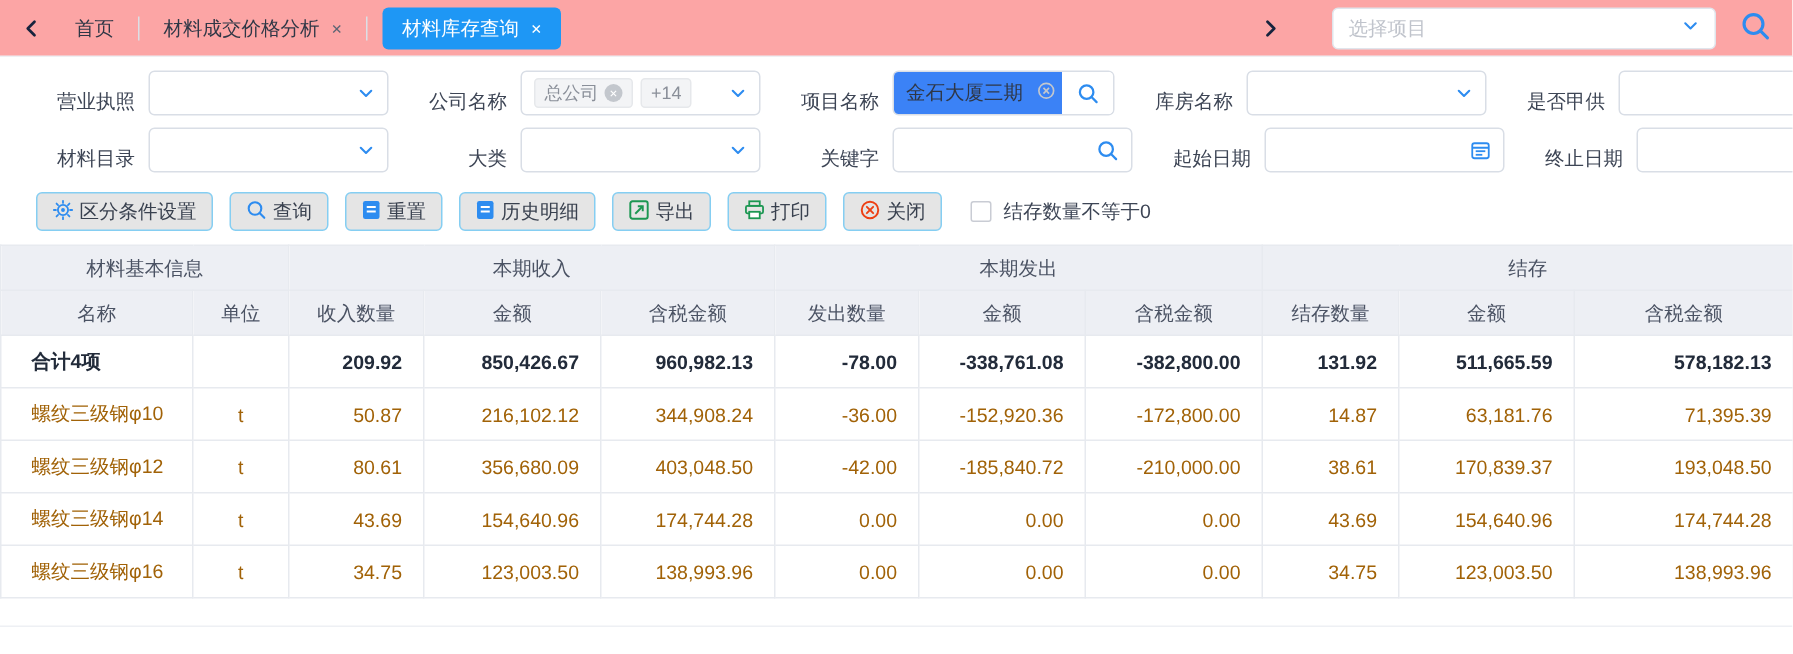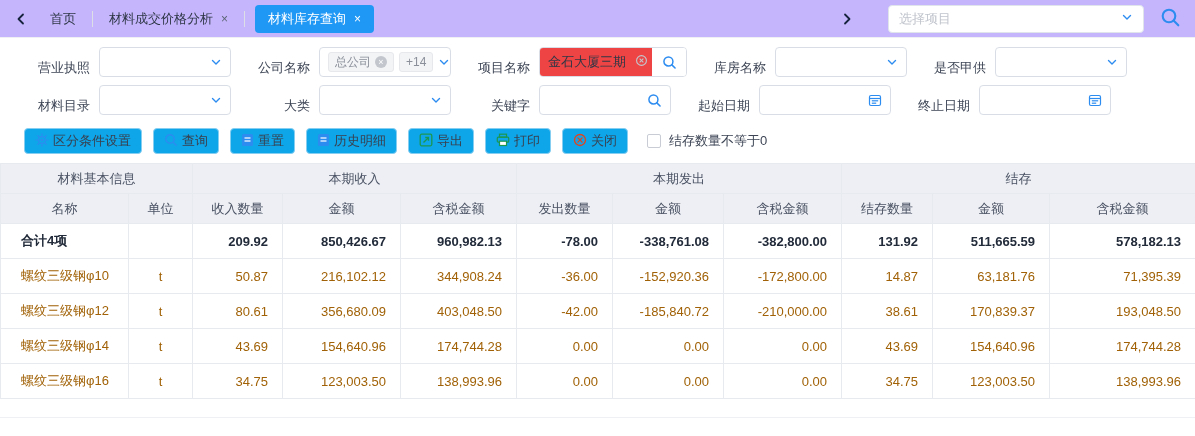--- a/index.html
+++ b/index.html
@@ -3,46 +3,46 @@
 <meta charset="utf-8">
 <style>
   * { box-sizing: border-box; }
   html,body { margin:0; padding:0; }
   body {
     width:1195px; height:436px; overflow:hidden;
     background:#fff; color:#515a6e;
     font-family:"Liberation Sans", sans-serif; font-size:13px;
   }
   
-  .topbar { height:38px; display:flex; align-items:center; border-bottom:1px solid #eef0f4; padding:0 14px 0 8px; background:#c4b5fd; }
+  .topbar { height:38px; display:flex; align-items:center; border-bottom:1px solid #eef0f4; padding:0 14px 0 8px; background:#fca5a5; }
   .nav-chev { width:26px; display:flex; align-items:center; justify-content:center; cursor:pointer; }
   .tab { height:38px; line-height:38px; padding:0 16px; color:#2f3746; cursor:pointer; white-space:nowrap; }
   .tab .x { margin-left:8px; color:#5d6574; font-size:12px; }
   .tab-sep { width:1px; height:16px; background:#dcdfe6; align-self:center; }
   .tab.active { background:#1e97f5; color:#fff; height:28px; line-height:28px; border-radius:4px; margin:0 10px; padding:0 13px; }
   .tab.active .x { color:#fff; }
   .topbar-right { margin-left:auto; display:flex; align-items:center; }
   .project-select { width:256px; height:28px; border:1px solid #e0e5ec; border-radius:4px; display:flex; align-items:center; padding:0 10px; margin:0 16px 0 28px; background:#fff; cursor:pointer; }
   .project-select .ph { color:#c0c4cc; flex:1; }
   
   .filters { padding:9px 0 0 24px; }
   .filter-row { display:flex; align-items:center; height:30px; margin-bottom:8px; }
   .field { display:flex; align-items:flex-end; margin-right:13px; }
   .field-label { width:66px; text-align:right; color:#3d4555; margin-right:9px; white-space:nowrap; }
-  .control { width:132px; height:30px; border:1px solid #d9dee6; border-radius:4px; background:#fff; display:flex; align-items:center; padding:0 8px; cursor:pointer; }
+  .control { width:160px; height:30px; border:1px solid #d9dee6; border-radius:4px; background:#fff; display:flex; align-items:center; padding:0 8px; cursor:pointer; }
   .control .right-ic { margin-left:auto; display:flex; align-items:center; }
   .tag { height:20px; background:#f3f4f6; border:1px solid #e6e8eb; border-radius:3px; color:#8a8f99; font-size:12px; display:flex; align-items:center; padding:0 6px; margin-right:5px; white-space:nowrap; }
   .tag-close { width:12px; height:12px; border-radius:50%; background:#c3c7cd; color:#fff; font-size:9px; line-height:12px; text-align:center; margin-left:4px; cursor:pointer; }
   .input-group { width:148px; height:30px; border:1px solid #d9dee6; border-radius:4px; display:flex; overflow:hidden; }
-  .ig-text { flex:1; background:#ef4444; display:flex; align-items:center; padding:0 4px 0 8px; color:#2f3746; }
+  .ig-text { flex:1; background:#3b82f6; display:flex; align-items:center; padding:0 4px 0 8px; color:#2f3746; }
   .ig-text .val { flex:1; }
   .ig-btn { width:34px; background:#fff; display:flex; align-items:center; justify-content:center; cursor:pointer; }
   
   .toolbar { display:flex; align-items:center; padding:5px 0 9px 24px; }
-  .btn { height:26px; background:#0ea5e9; border:1px solid #85cef2; border-radius:4px; display:flex; align-items:center; padding:0 10px; margin-right:11px; color:#39414f; cursor:pointer; white-space:nowrap; }
+  .btn { height:26px; background:#e5e5e5; border:1px solid #85cef2; border-radius:4px; display:flex; align-items:center; padding:0 10px; margin-right:11px; color:#39414f; cursor:pointer; white-space:nowrap; }
   .btn svg { margin-right:4px; }
   .checkbox { width:14px; height:14px; border:1px solid #c9ccd4; border-radius:2px; background:#fff; margin:0 8px 0 8px; cursor:pointer; }
   .checkbox-label { color:#3d4555; }
   
   table { border-collapse:collapse; table-layout:fixed; width:1195px; font-size:13px; }
   th, td { border:1px solid #e7eaef; overflow:hidden; white-space:nowrap; }
   thead th { height:30px; background:#edeff4; color:#4a5263; font-weight:400; text-align:center; }
   tbody td { height:35px; background:#fff; color:#a16207; text-align:right; padding:0 14px 0 8px; }
   td.c-name { text-align:left; padding:0 4px 0 20px; }
   td.c-unit { text-align:center; padding:0; }

